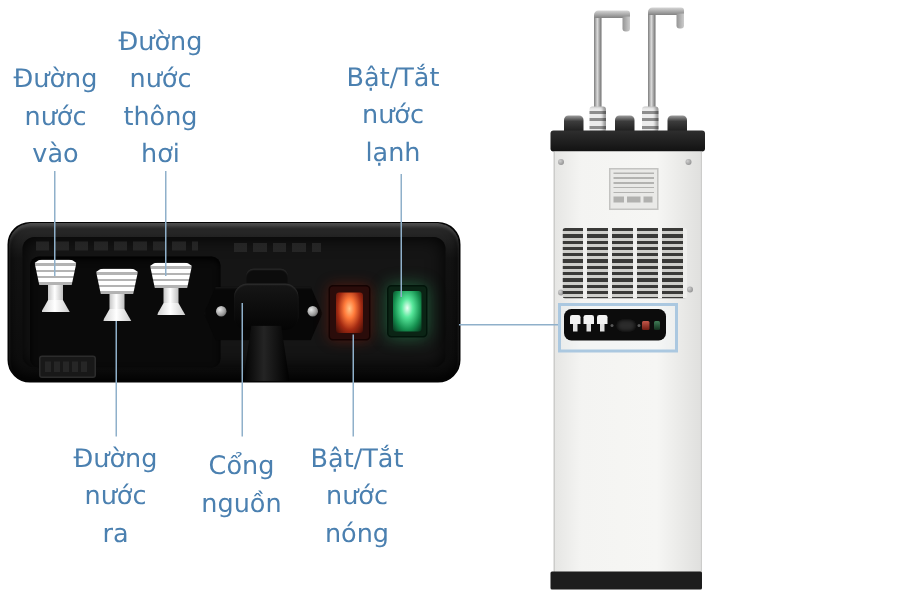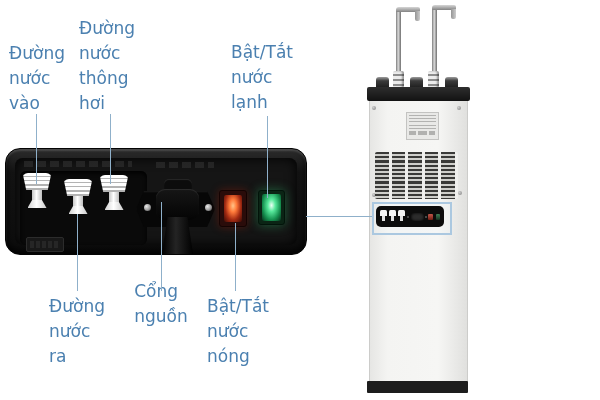--- a/index.html
+++ b/index.html
@@ -3,21 +3,21 @@
 <meta charset="utf-8">
 <style>
   html,body{margin:0;padding:0;background:#fff;}
   .stage{
     position:relative;width:600px;height:400px;background:#ffffff;overflow:hidden;
     font-family:"DejaVu Sans","Liberation Sans",sans-serif;
   }
   
   .callout{
     position:absolute;transform:translateX(-50%);
-    color:#4b80b0;font-size:17px;line-height:25px;
+    color:#4b80b0;font-size:17px;line-height:25px;text-align:center;
     white-space:pre-line;letter-spacing:0;
   }
   
   .vline{position:absolute;width:1px;background:#8fb0ca;z-index:12;}
   .hline{position:absolute;height:1px;background:#8fb0ca;z-index:12;}
 
   
   .panel{
     position:absolute;left:5px;top:148px;width:300px;height:105px;
     background:linear-gradient(180deg,#2c2c2c 0%,#131313 22%,#0c0c0c 100%);
@@ -135,21 +135,21 @@
   <div class="callout" style="left:107px;top:16px">Đường
 nước
 thông
 hơi</div>
   <div class="callout" style="left:262px;top:40px">Bật/Tắt
 nước
 lạnh</div>
   <div class="callout" style="left:77px;top:294px">Đường
 nước
 ra</div>
-  <div class="callout" style="left:161px;top:279px">Cổng
+  <div class="callout" style="left:161px;top:299px">Cổng
 nguồn</div>
   <div class="callout" style="left:238px;top:294px">Bật/Tắt
 nước
 nóng</div>
 
   <div class="vline" style="left:36px;top:114px;height:70px"></div>
   <div class="vline" style="left:110px;top:114px;height:70px"></div>
   <div class="vline" style="left:267px;top:116px;height:82px"></div>
   <div class="vline" style="left:77px;top:214px;height:77px"></div>
   <div class="vline" style="left:161px;top:202px;height:89px"></div>

